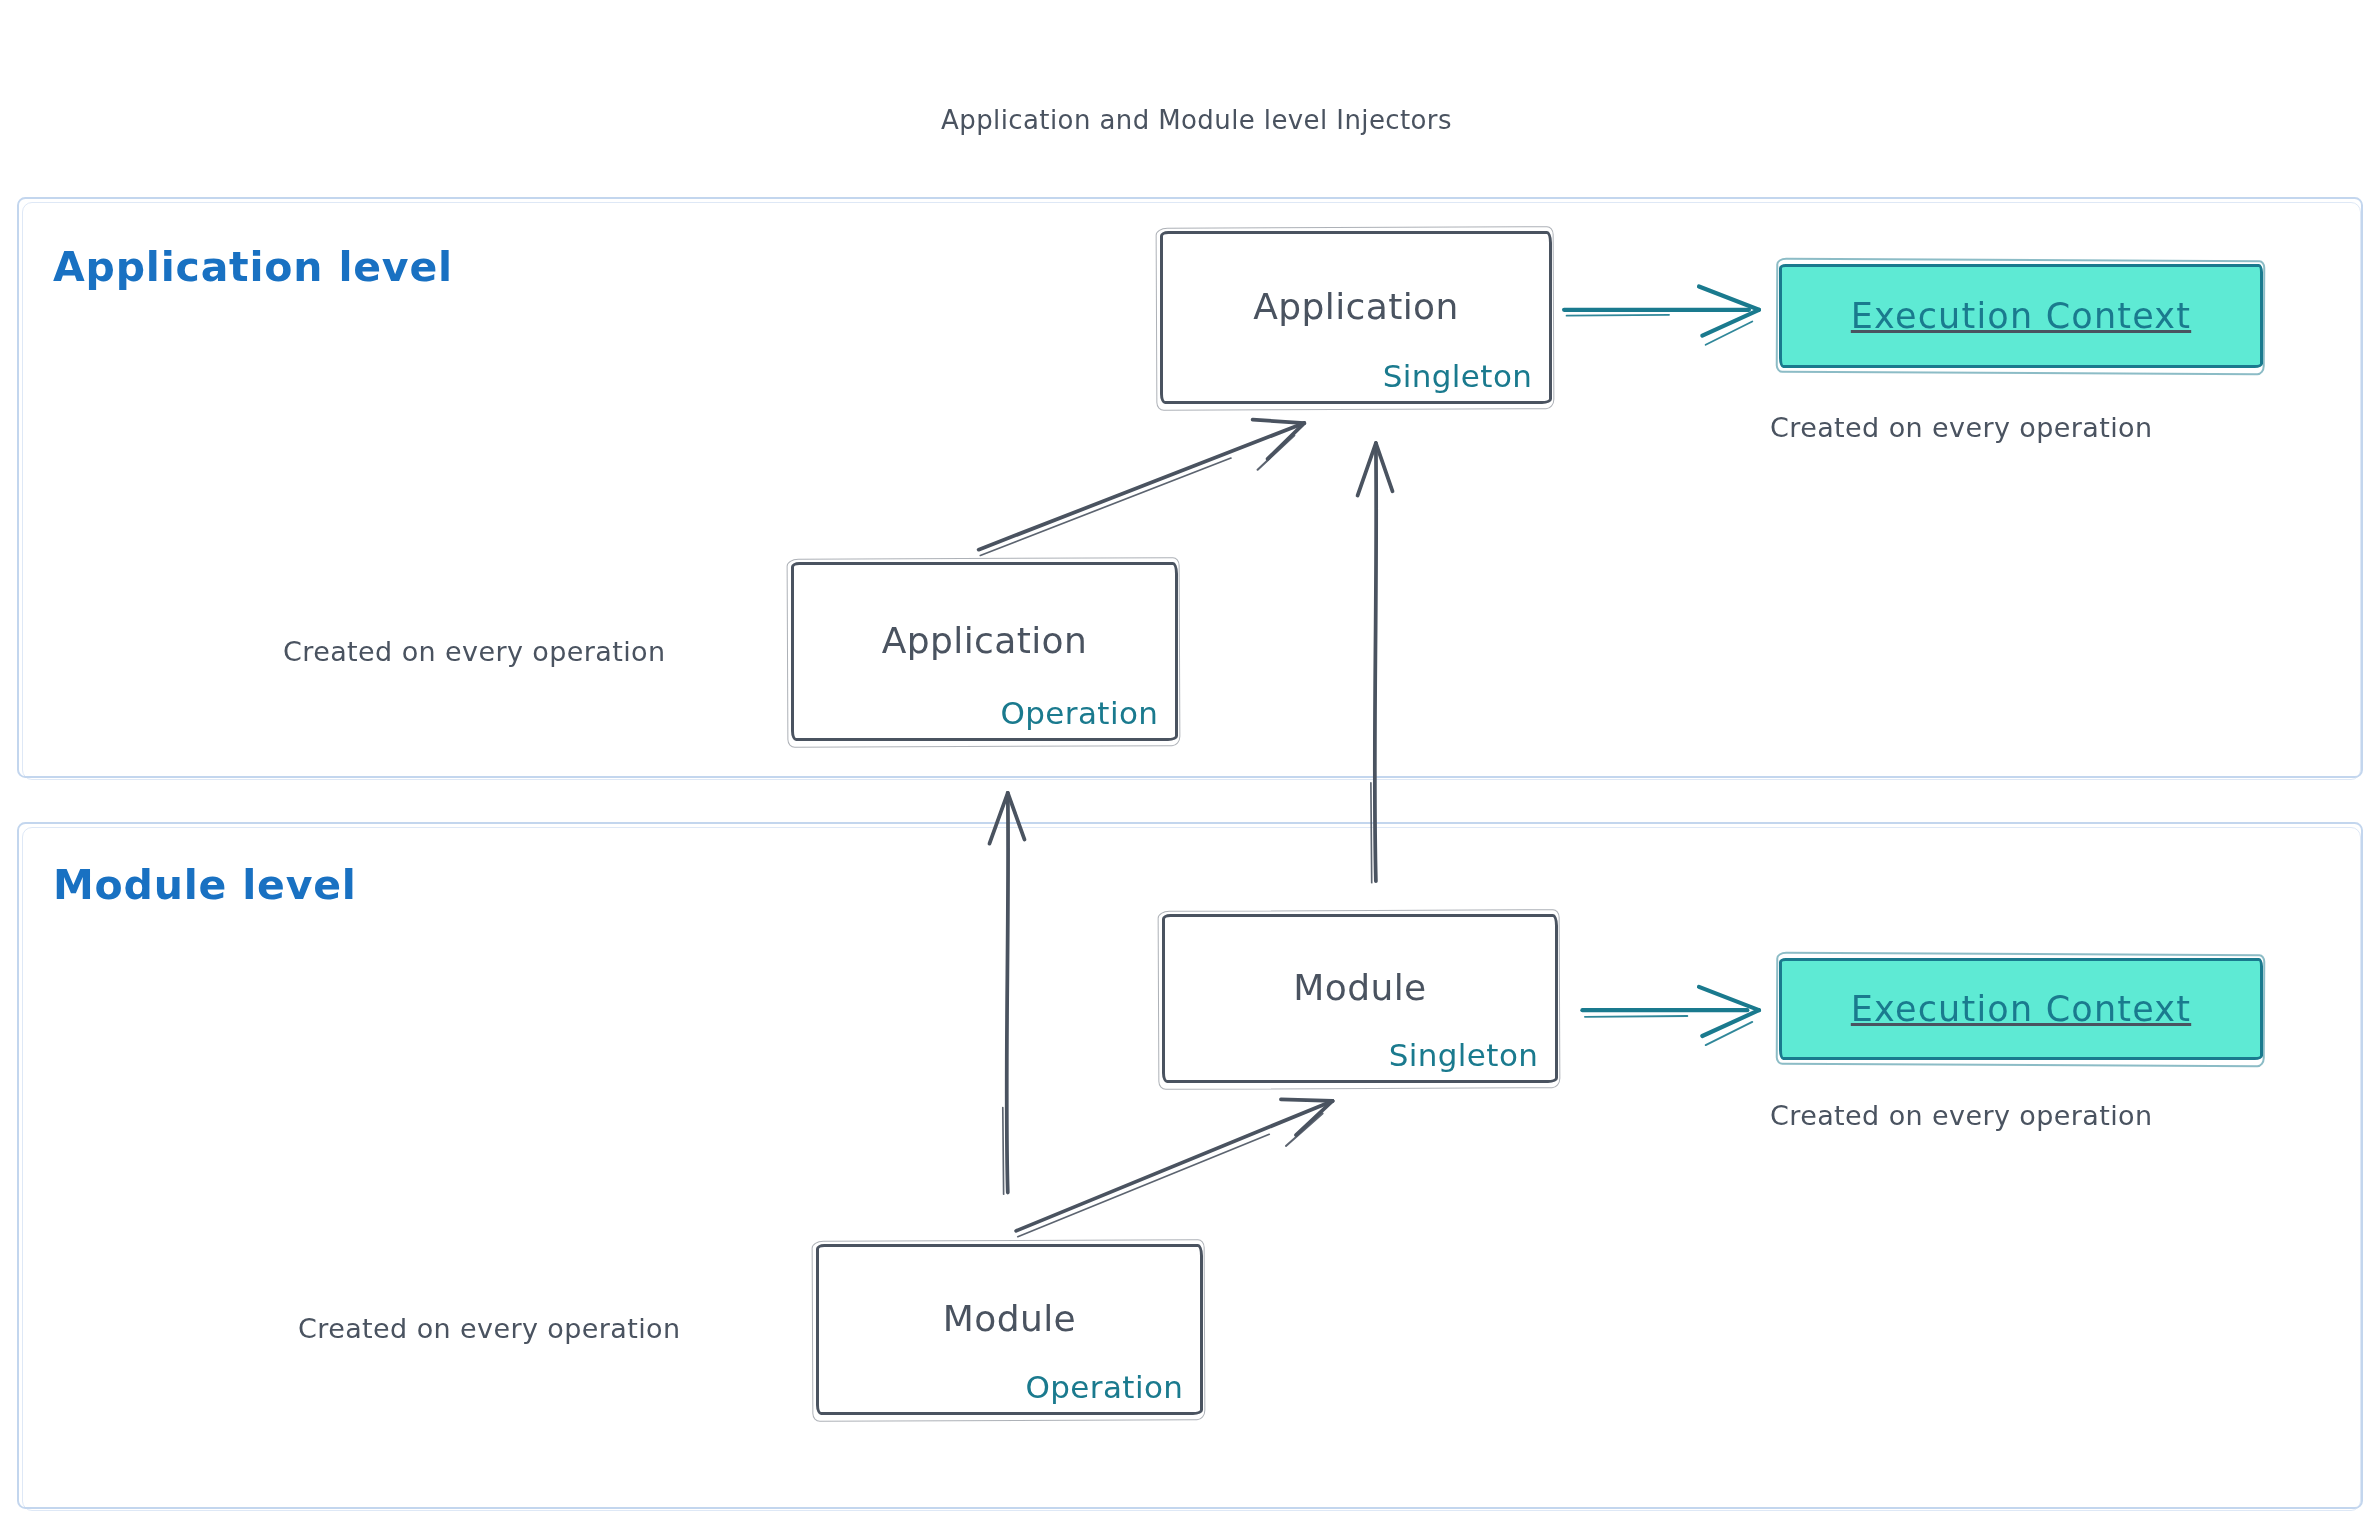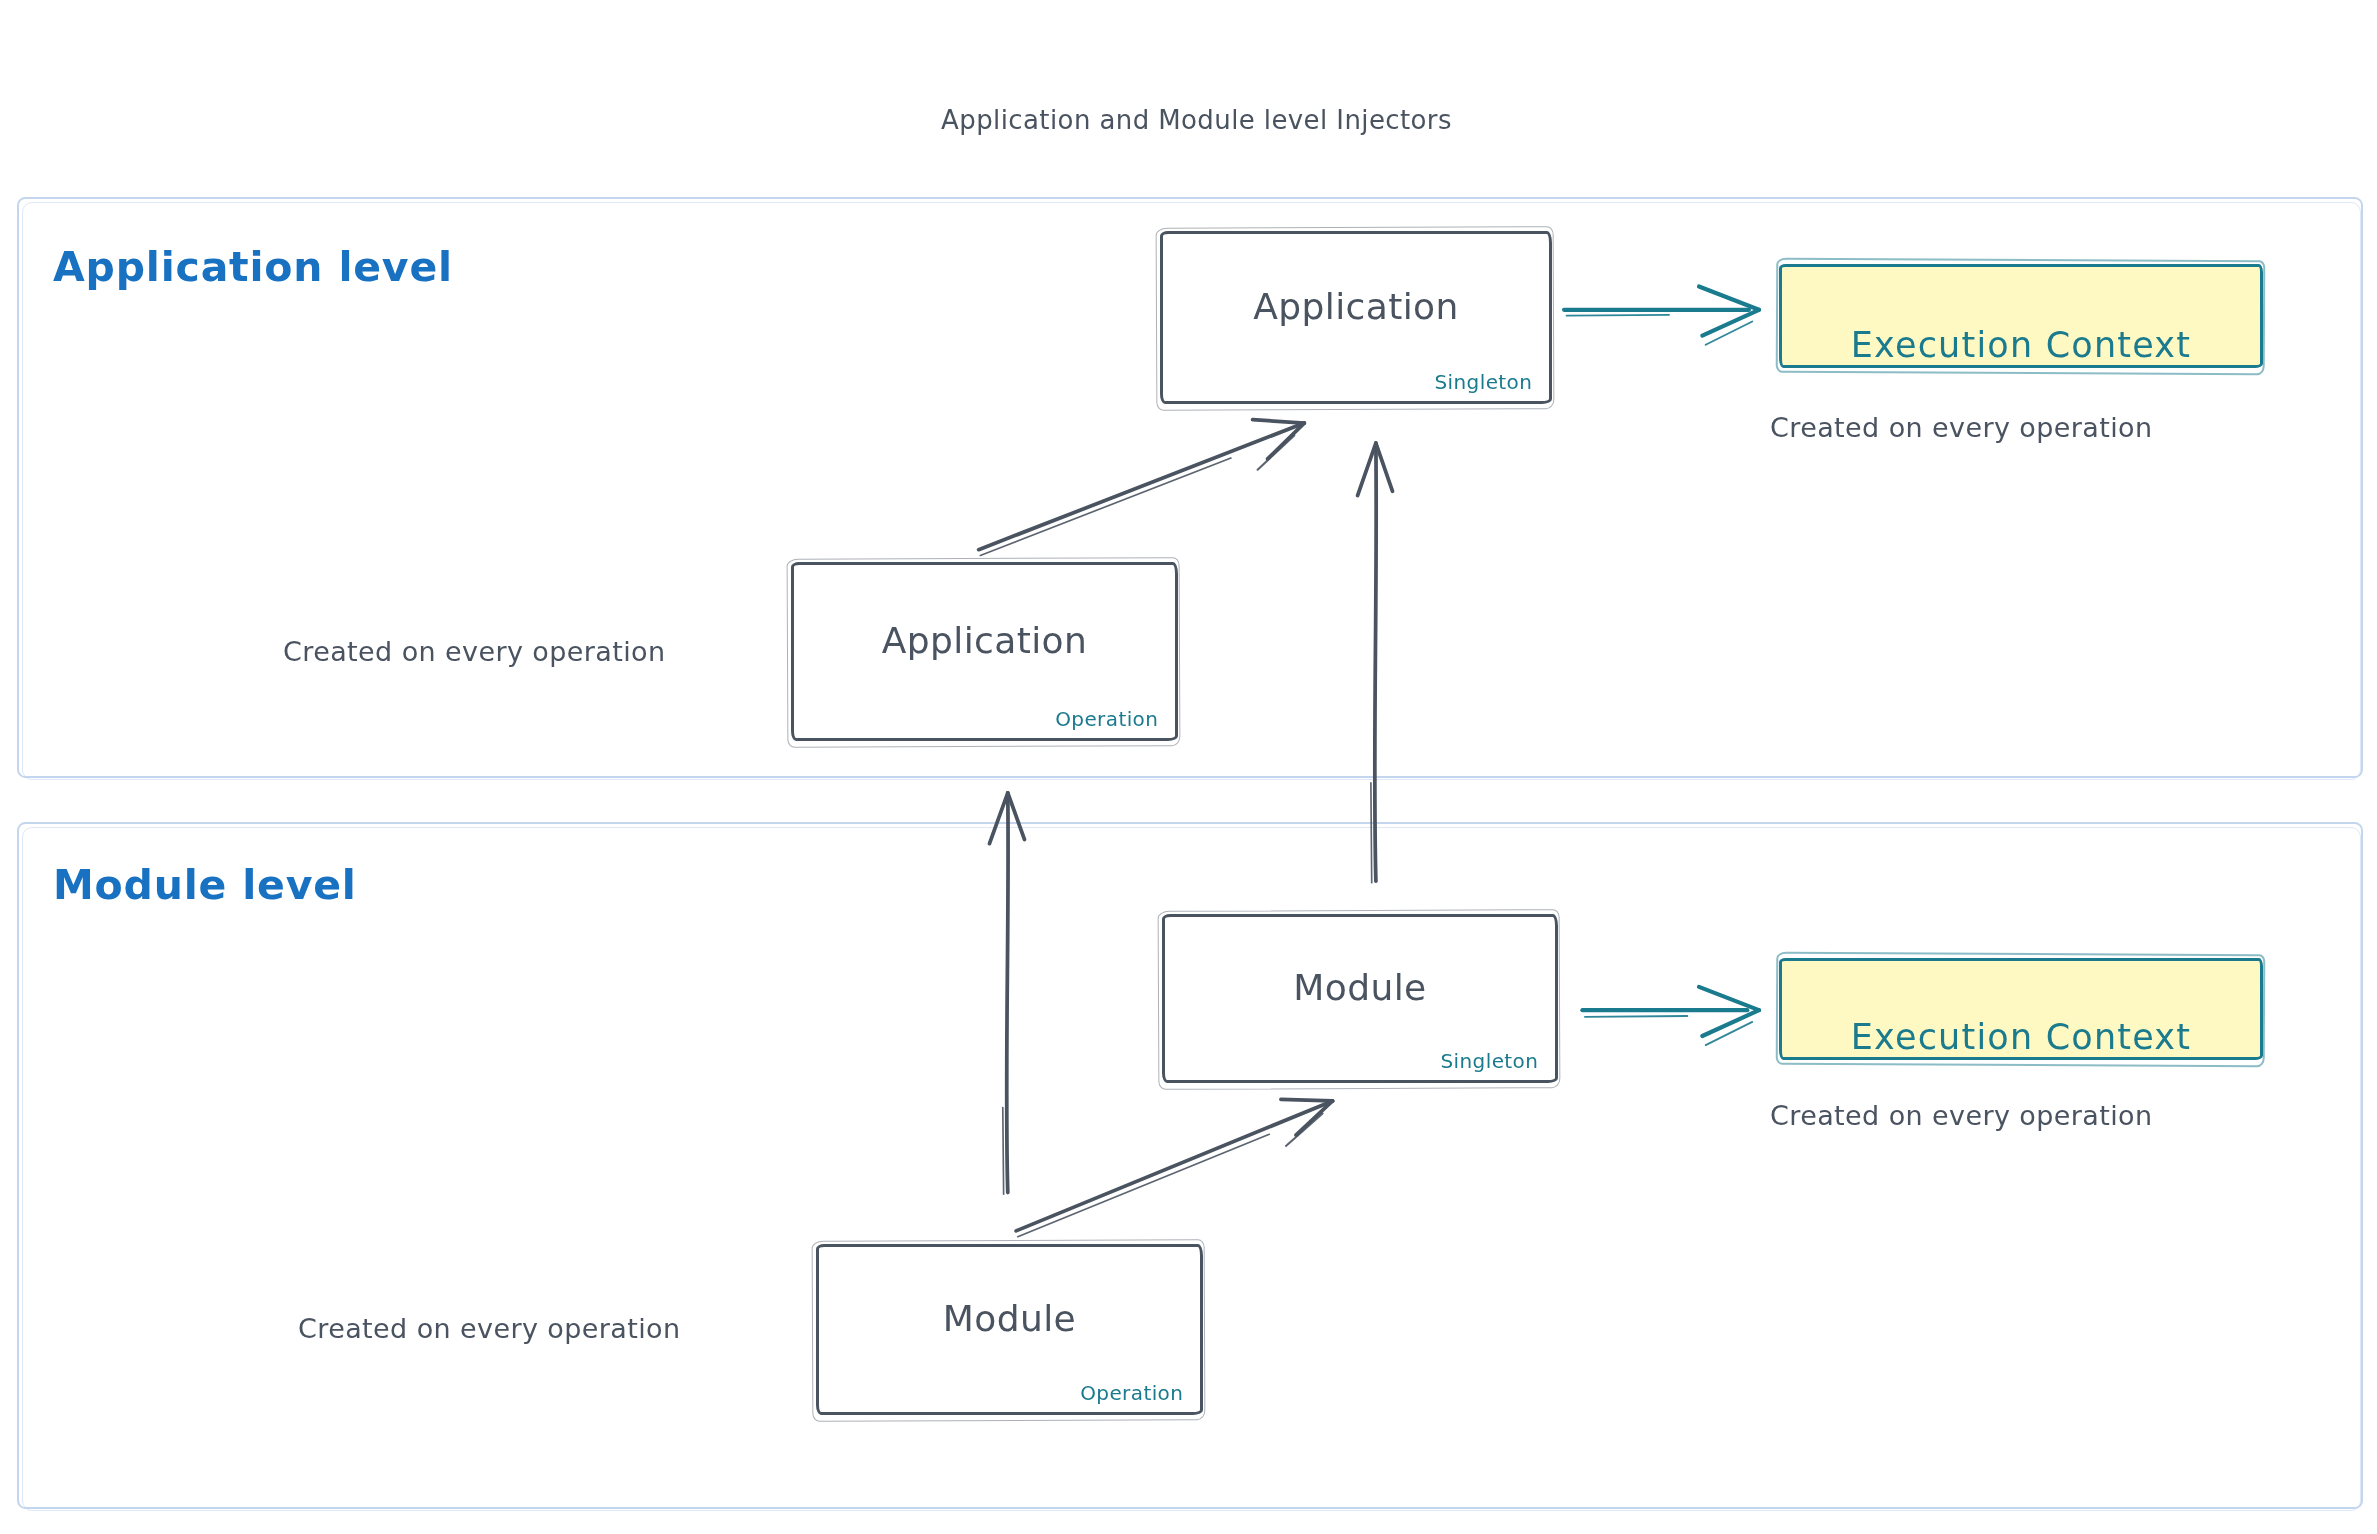--- a/index.html
+++ b/index.html
@@ -28,31 +28,31 @@
 
   
   .node{position:absolute;background:#fff;border:3.3px solid var(--slate);
         border-radius:8.3px 5px 10px 5px / 5px 11.7px 5px 10px;
         display:flex;align-items:center;justify-content:center;}
   .node::after{content:"";position:absolute;inset:-7.5px -5.8px -8.3px -6.7px;
         border:1.7px solid var(--slate);opacity:.45;
         border-radius:11.7px 6.7px 8.3px 7.5px / 7.5px 8.3px 10px 8.3px;
         transform:rotate(-.25deg);pointer-events:none;}
   .node-title{font-size:36px;letter-spacing:0.4px;color:var(--slate);padding-bottom:21.7px;}
-  .node-badge{position:absolute;right:16.7px;bottom:6.7px;font-size:20px;letter-spacing:0.4px;color:var(--teal);}
+  .node-badge{position:absolute;right:16.7px;bottom:6.7px;font-size:31px;letter-spacing:0.4px;color:var(--teal);}
 
   #app-singleton{left:1160px;top:231px;width:392px;height:173px;}
   #app-operation{left:791px;top:562px;width:387px;height:179px;}
   #module-singleton{left:1162px;top:914px;width:396px;height:169px;}
   #module-operation{left:816px;top:1244px;width:387px;height:171px;}
 
   
-  .ec-box{position:absolute;background:#fef9c3;border:3.7px solid var(--teal);
+  .ec-box{position:absolute;background:#5eead4;border:3.7px solid var(--teal);
         border-radius:6.7px 4.2px 8.3px 4.2px / 4.2px 8.3px 4.2px 10px;
-        display:flex;align-items:flex-end;justify-content:center;}
+        display:flex;align-items:center;justify-content:center;text-decoration:underline;}
   .ec-box::after{content:"";position:absolute;inset:-8.3px -5px -9.2px -5.8px;
         border:2.1px solid var(--teal);opacity:.5;
         border-radius:10px 5.8px 7.5px 6.7px / 6.7px 7.5px 9.2px 7.5px;
         transform:rotate(.3deg);pointer-events:none;}
   .ec-title{font-size:35px;letter-spacing:1.2px;color:var(--teal);}
   #ec-app{left:1779px;top:264px;width:484px;height:104px;}
   #ec-module{left:1779px;top:958px;width:484px;height:102px;}
 
   
   .caption{position:absolute;width:500px;font-size:27px;

